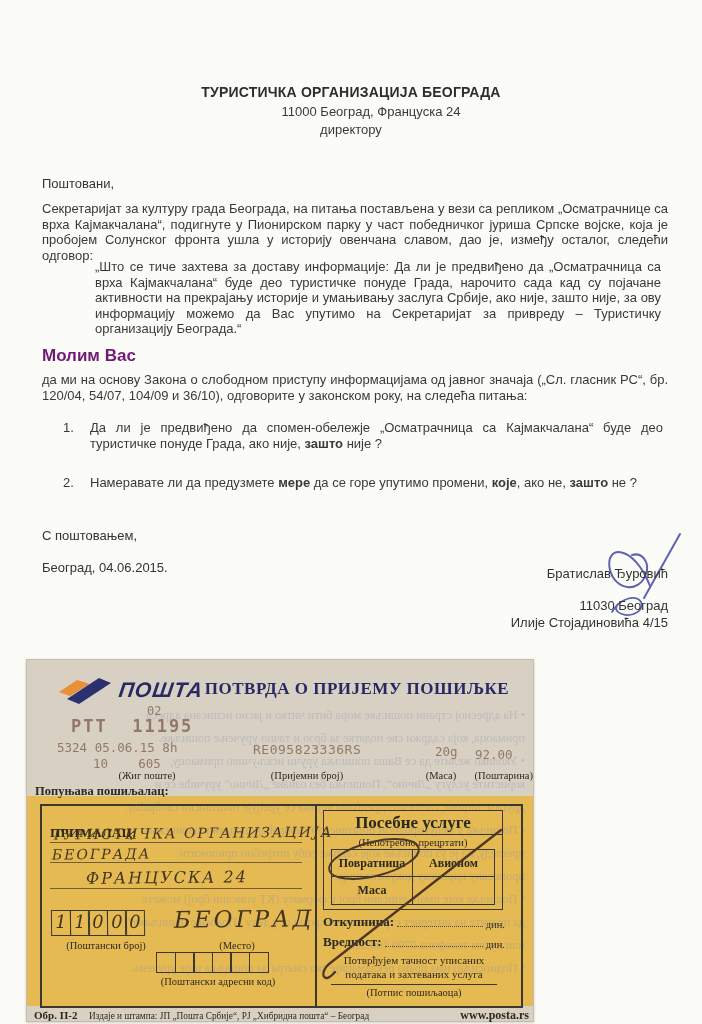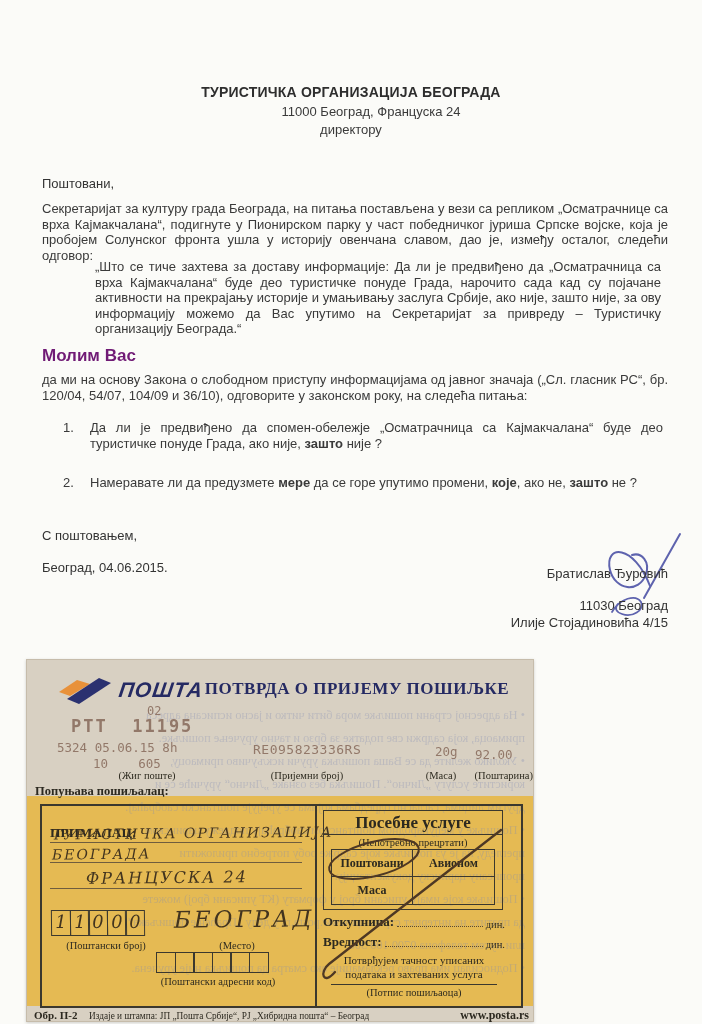--- a/index.html
+++ b/index.html
@@ -159,21 +159,21 @@
           <span class="cbox" style="width:20px;height:21px;"></span><span class="cbox" style="width:20px;height:21px;margin-left:-1.4px;"></span><span class="cbox" style="width:20px;height:21px;margin-left:-1.4px;"></span><span class="cbox" style="width:20px;height:21px;margin-left:-1.4px;"></span><span class="cbox" style="width:20px;height:21px;margin-left:-1.4px;"></span><span class="cbox" style="width:20px;height:21px;margin-left:-1.4px;"></span>
         </div>
         <div class="abs lbl" style="left:96px;top:170px;width:160px;">(Поштански адресни код)</div>
       </div>
 
       <div class="rightcol">
         <div class="svcbox">
           <div class="ser b ctr" style="font-size:17px;color:#2c2920;border-bottom:1.5px solid #3b382e;padding:2px 0 1px;">Посебне услуге</div>
           <div class="lbl" style="margin-top:2px;">(Непотребно прецртати)</div>
           <div class="svc-grid">
-            <div class="svc-cell">Поштовани</div>
+            <div class="svc-cell">Повратница</div>
             <div class="svc-cell">Авионом</div>
             <div class="svc-cell">Маса</div>
             <div class="svc-cell"></div>
           </div>
           <svg class="abs" style="left:0;top:0;" width="178" height="98" viewBox="0 0 178 98">
             <ellipse cx="50" cy="48" rx="46" ry="17" transform="rotate(-14 50 48)" class="penstroke" stroke-width="2"></ellipse>
           </svg>
         </div>
 
         <div class="moneyrow" style="top:108px;">

